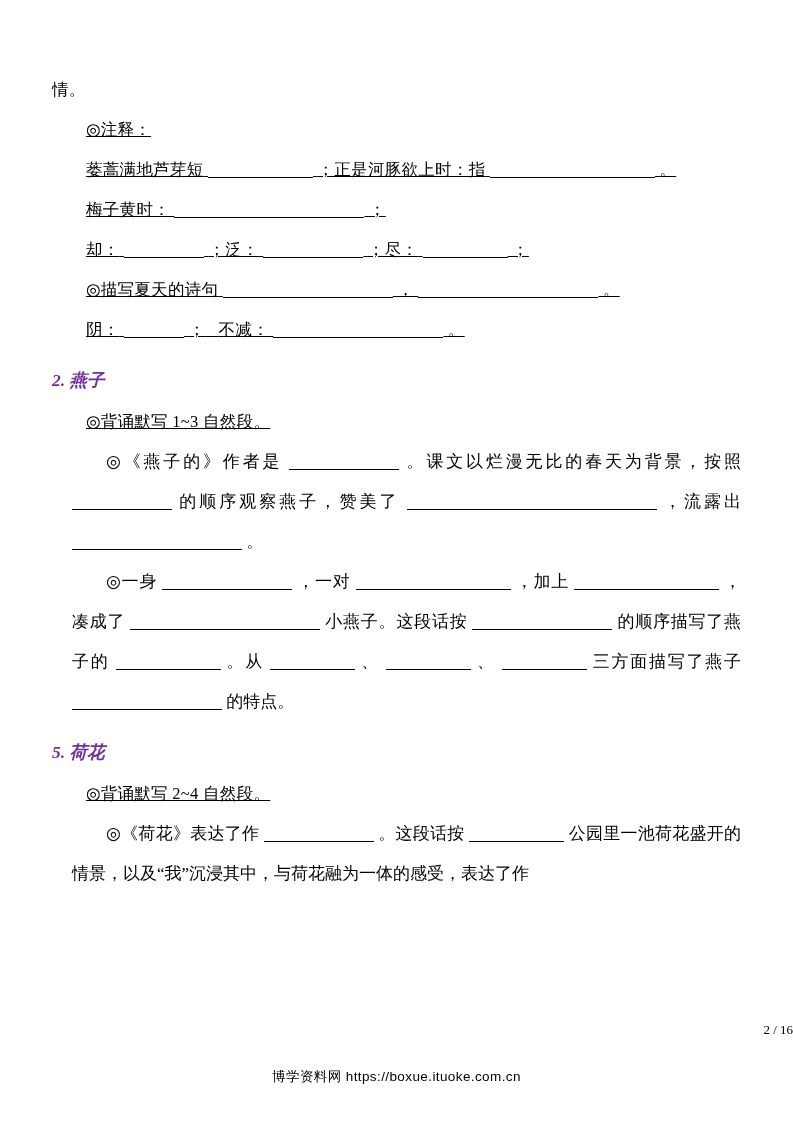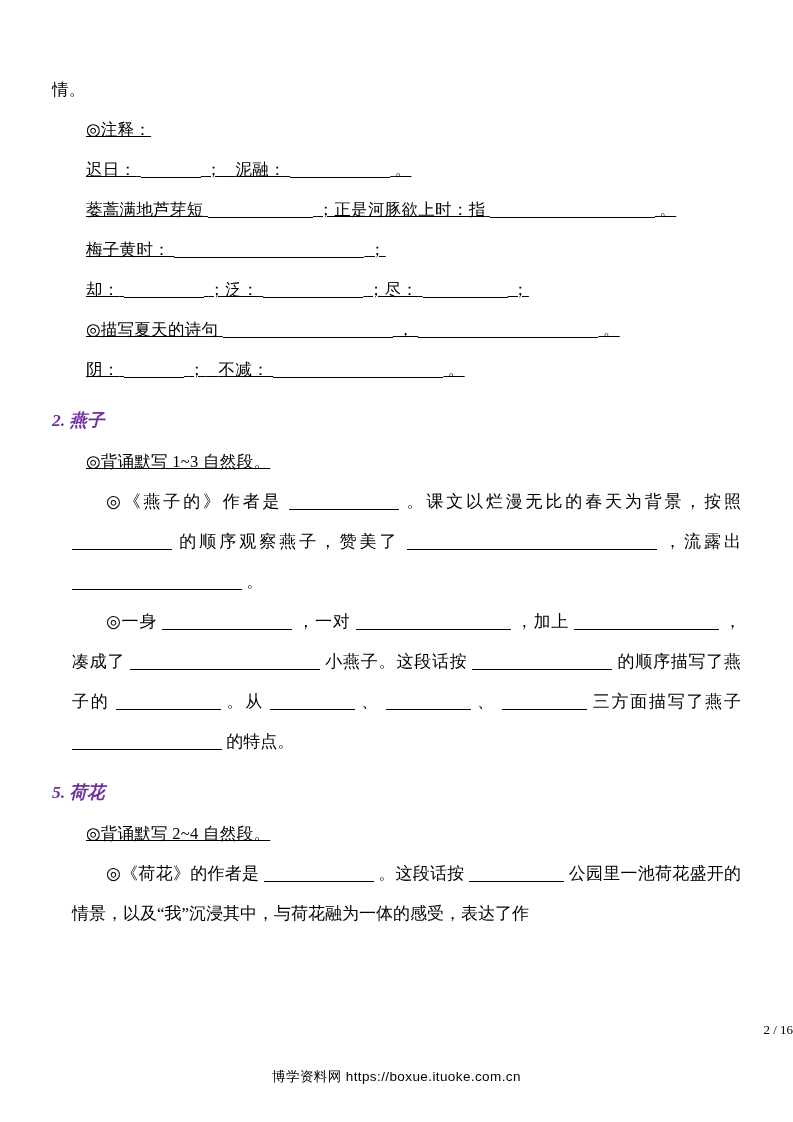--- a/index.html
+++ b/index.html
@@ -98,29 +98,20 @@
 <div class="page">
 
   <div class="line">
     <span>情。</span>
   </div>
 
   <div class="line indent">
     <span>◎注释：</span>
   </div>
 
-  <div class="line indent">
-    <span>迟日：</span>
-    <span class="blank b60"></span>
-    <span>；</span>
-    &nbsp;
-    <span>泥融：</span>
-    <span class="blank b100"></span>
-    <span>。</span>
-  </div>
 
   <div class="line indent">
     <span>蒌蒿满地芦芽短</span>
     <span class="blank b105"></span>
     <span>；正是河豚欲上时：指</span>
     <span class="blank b165"></span>
     <span>。</span>
   </div>
 
   <div class="line indent">
@@ -199,21 +190,21 @@
     <span>的特点。</span>
   </div>
 
   <div class="heading">5. 荷花</div>
 
   <div class="line indent">
     <span>◎背诵默写 2~4 自然段。</span>
   </div>
 
   <div class="para">
-    <span>◎《荷花》的作者是</span>
+    <span>◎《荷花》表达了作</span>
     <span class="blank b110"></span>
     <span>。这段话按</span>
     <span class="blank b95"></span>
     <span>公园里一池荷花盛开的情景，以及“我”沉浸其中，与荷花融为一体的感受，表达了作</span>
   </div>
 
   <div class="footer-page">2 / 16</div>
   <div class="footer-mark">博学资料网 https://boxue.ituoke.com.cn</div>
 
 </div>

